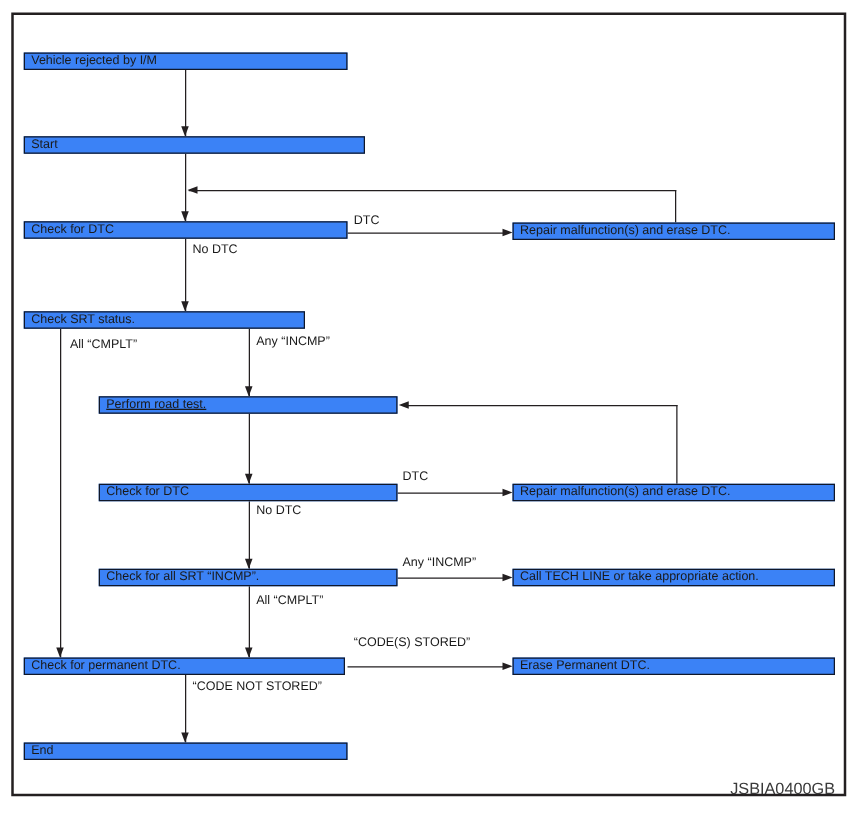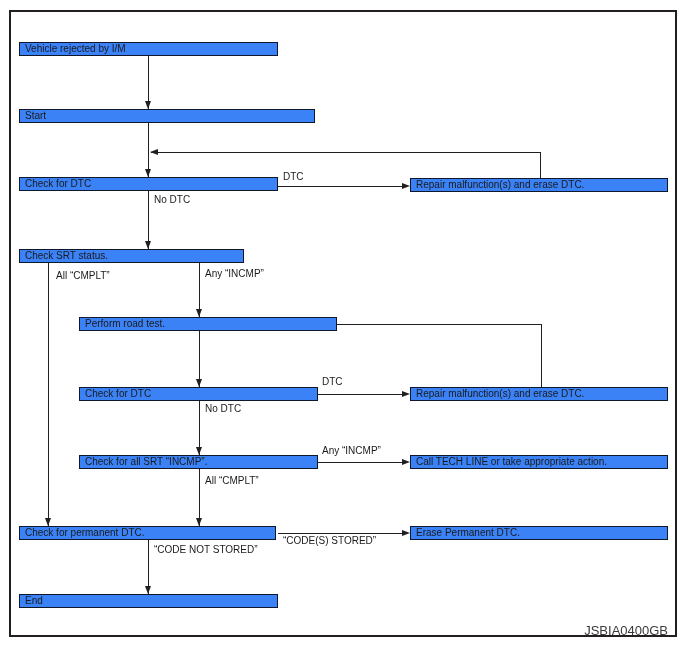--- a/index.html
+++ b/index.html
@@ -95,24 +95,24 @@
   }
 </style>
 </head>
 <body>
 
 <div class="stage">
 
   <div class="frame"></div>
 
   <div class="node" style="left:19px;top:42px;width:259px;">Vehicle rejected by I/M</div>
-  <div class="node" style="left:19px;top:109px;width:296px;">Start</div>
+  <div class="node" style="left:19px;top:109px;width:273px;">Start</div>
   <div class="node" style="left:19px;top:177px;width:259px;">Check for DTC</div>
   <div class="node" style="left:19px;top:249px;width:225px;">Check SRT status.</div>
-  <div class="node" style="left:79px;top:317px;width:258px;">Perform road test.</div>
+  <div class="node" style="left:79px;top:317px;width:239px;text-decoration:underline;">Perform road test.</div>
   <div class="node" style="left:79px;top:387px;width:239px;">Check for DTC</div>
   <div class="node" style="left:79px;top:455px;width:239px;">Check for all SRT “INCMP”.</div>
   <div class="node" style="left:19px;top:526px;width:257px;">Check for permanent DTC.</div>
   <div class="node" style="left:19px;top:594px;width:259px;">End</div>
   <div class="node" style="left:410px;top:178px;width:258px;">Repair malfunction(s) and erase DTC.</div>
   <div class="node" style="left:410px;top:387px;width:258px;">Repair malfunction(s) and erase DTC.</div>
   <div class="node" style="left:410px;top:455px;width:258px;">Call TECH LINE or take appropriate action.</div>
   <div class="node" style="left:410px;top:526px;width:258px;">Erase Permanent DTC.</div>
 
   <div class="vline" style="left:148px;top:56px;height:53px;"></div>
@@ -151,18 +151,18 @@
   <div class="ar left" style="left:319px;top:321px;"></div>
 
   <div class="elabel" style="left:282px;top:172px;">DTC</div>
   <div class="elabel" style="left:153px;top:195px;">No DTC</div>
   <div class="elabel" style="left:55px;top:271px;">All “CMPLT”</div>
   <div class="elabel" style="left:204px;top:269px;">Any “INCMP”</div>
   <div class="elabel" style="left:321px;top:377px;">DTC</div>
   <div class="elabel" style="left:204px;top:404px;">No DTC</div>
   <div class="elabel" style="left:321px;top:446px;">Any “INCMP”</div>
   <div class="elabel" style="left:204px;top:476px;">All “CMPLT”</div>
-  <div class="elabel" style="left:282px;top:510px;margin-top:26px;">“CODE(S) STORED”</div>
+  <div class="elabel" style="left:282px;top:510px;">“CODE(S) STORED”</div>
   <div class="elabel" style="left:153px;top:545px;">“CODE NOT STORED”</div>
 
   <div class="watermark">JSBIA0400GB</div>
 
 </div>
 
 </body></html>

